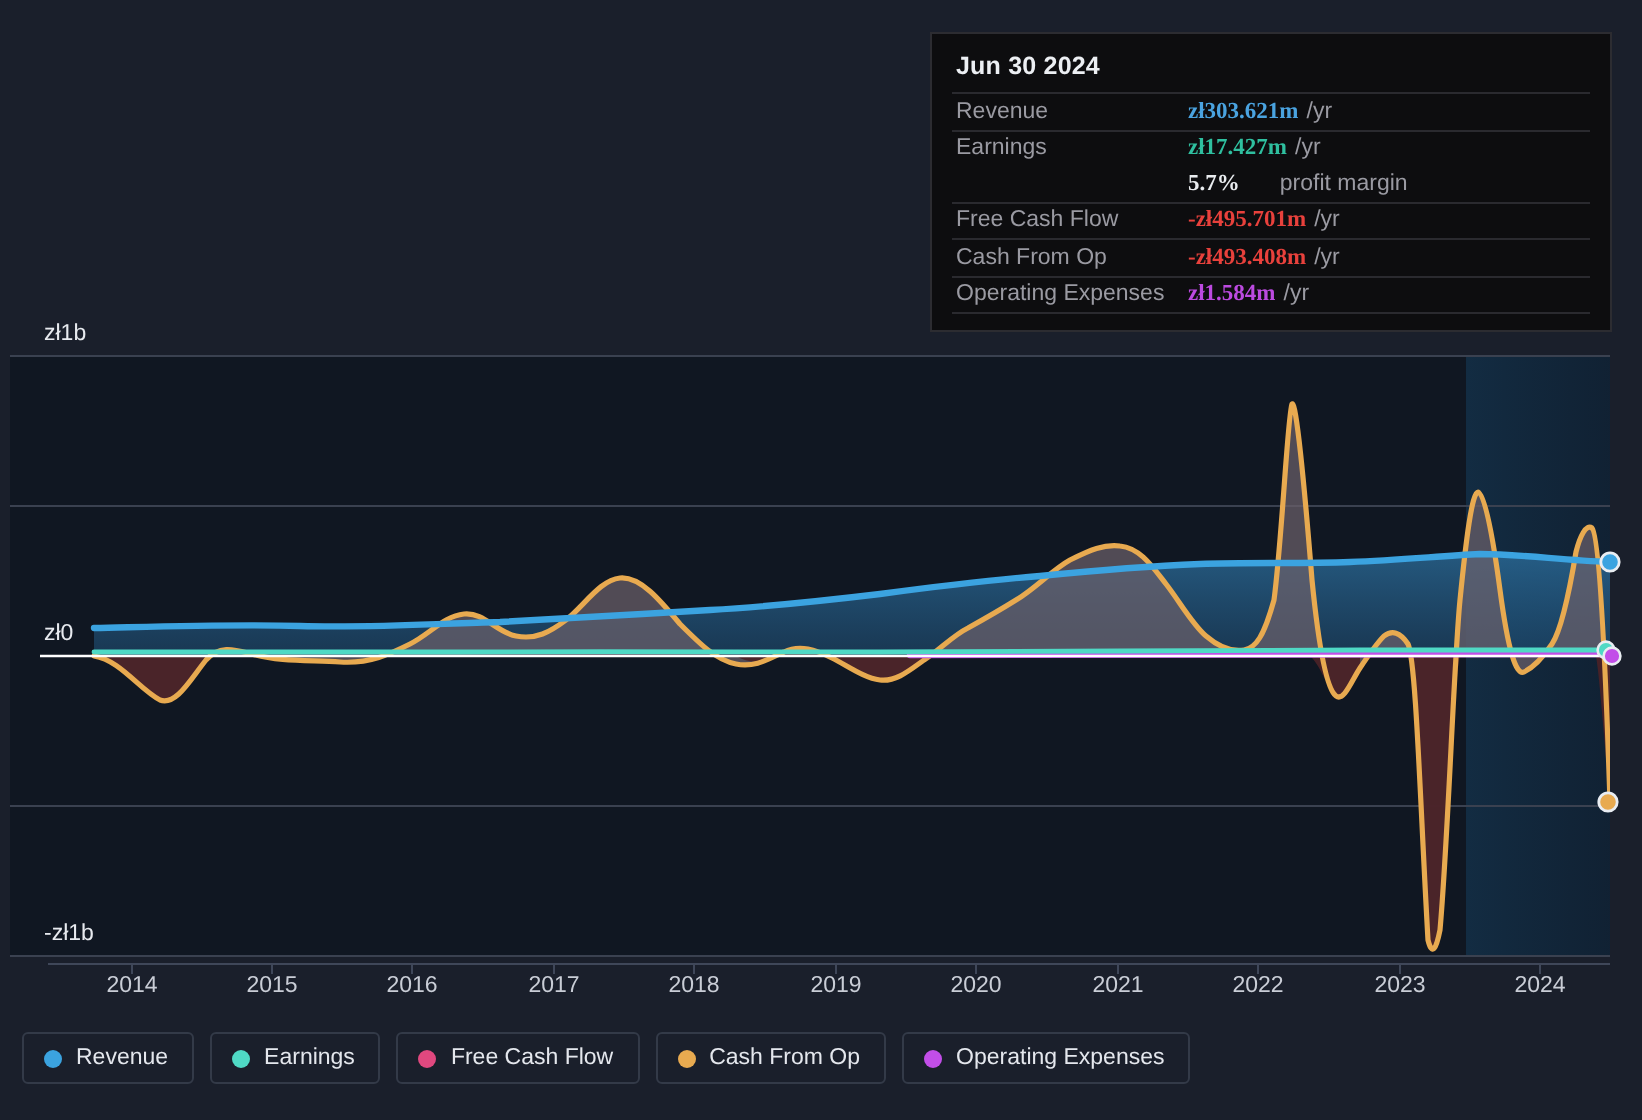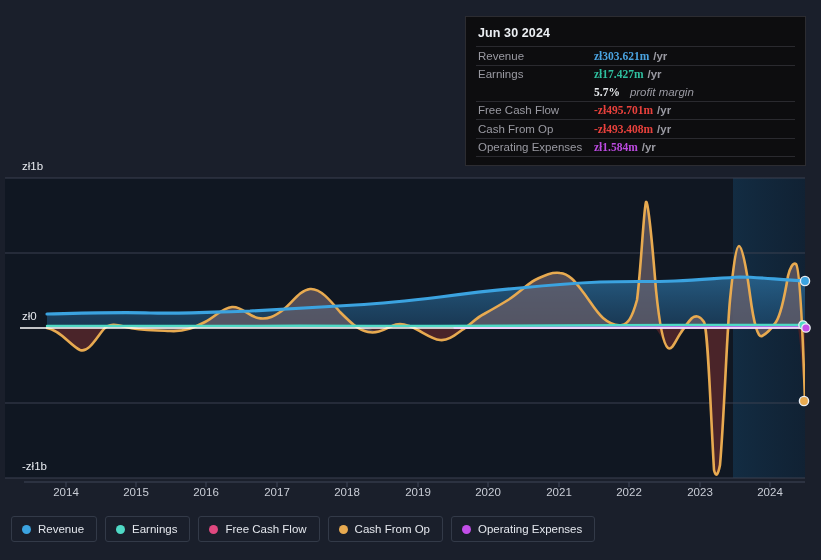--- a/index.html
+++ b/index.html
@@ -26,23 +26,23 @@
   }
   .tt-row{
     display:flex;align-items:center;
     border-top:1px solid #2a2a2f;
     height:17.5px;font-size:11.5px;
     padding-left:2px;
   }
   .tt-row.noline{border-top:none;}
   .tt-label{color:#9a9aa2;width:116px;flex:0 0 116px;}
   .tt-val{font-weight:bold;font-family:Liberation Serif, serif;}
-  .tt-unit{color:#9a9aa2;margin-left:4px;font-weight:bold;}
+  .tt-unit{color:#9a9aa2;margin-left:4px;font-weight:normal;}
   .tt-margin-num{color:#e9ecef;font-weight:bold;font-family:Liberation Serif, serif;}
-  .tt-margin-txt{color:#9a9aa2;margin-left:10px;font-style:italic;}
+  .tt-margin-txt{color:#9a9aa2;margin-left:20px;}
   .tt-foot{border-top:1px solid #2a2a2f;height:4px;}
 
   
   .chart-wrap{position:absolute;left:0;top:0;width:759px;height:500px;}
   svg.chart{display:block;}
   .axis-label{fill:#e7eaef;font-size:11.5px;font-family:"Liberation Sans", sans-serif;}
   .tick-label{fill:#c9cdd6;font-size:11.5px;font-family:"Liberation Sans", sans-serif;text-anchor:middle;}
 
   
   .legend{

